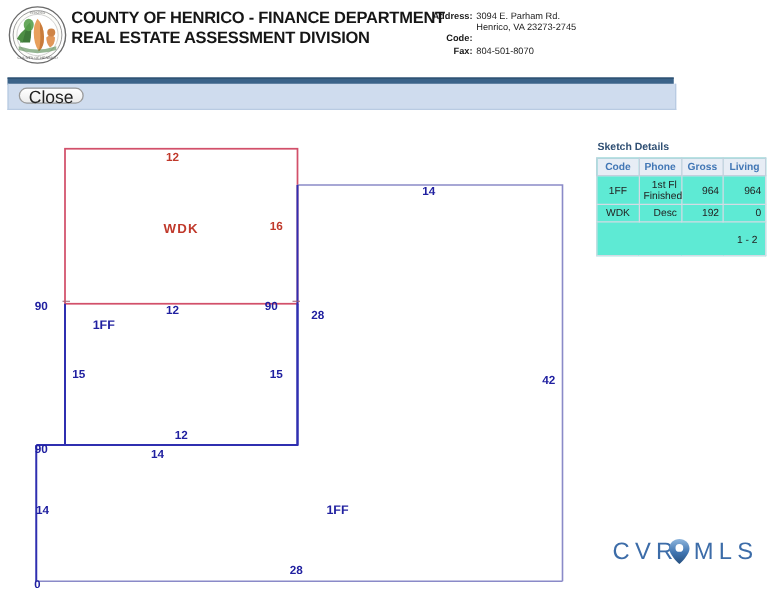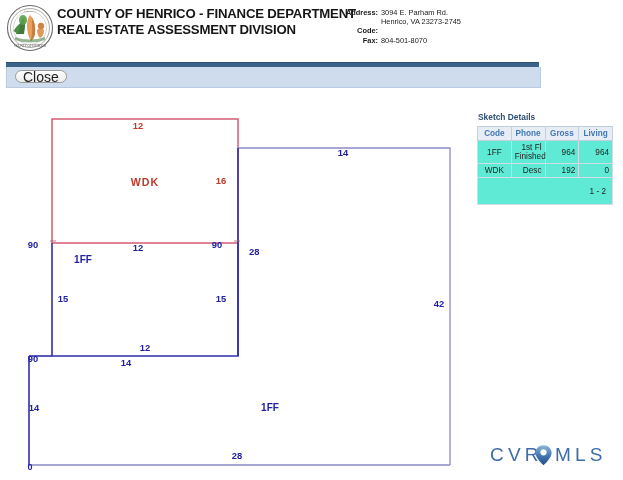--- a/index.html
+++ b/index.html
@@ -147,21 +147,21 @@
   #details-table tr.footer-row td {
     text-align: right;
     padding: 4px 6px 4px 3px;
     height: 18px;
     color: #222;
   }
 
   
   #cvrmls {
     position: absolute;
-    left: 490px; top: 442px;
+    left: 490px; top: 428px;
     width: 125px; height: 26px;
   }
 </style>
 </head>
 <body>
 
 <div id="header">
 
   <div id="seal">
     <svg width="48" height="48" viewBox="0 0 48 48">

